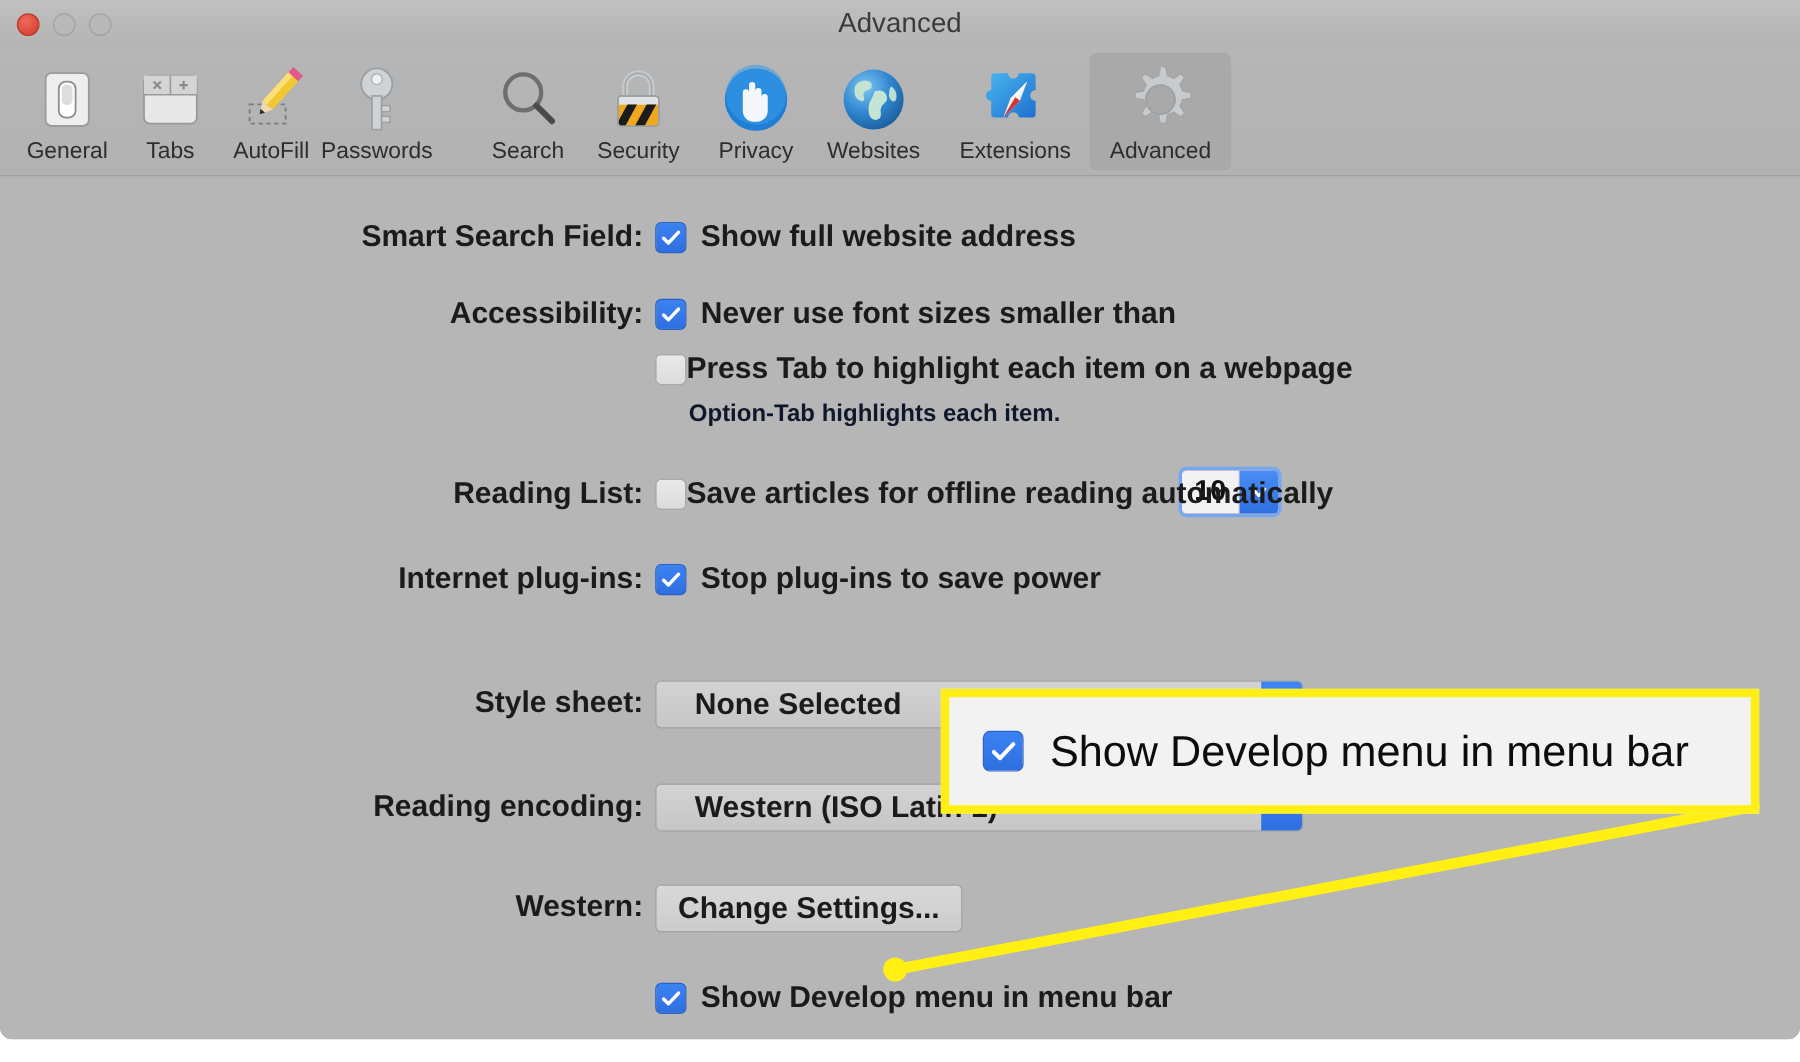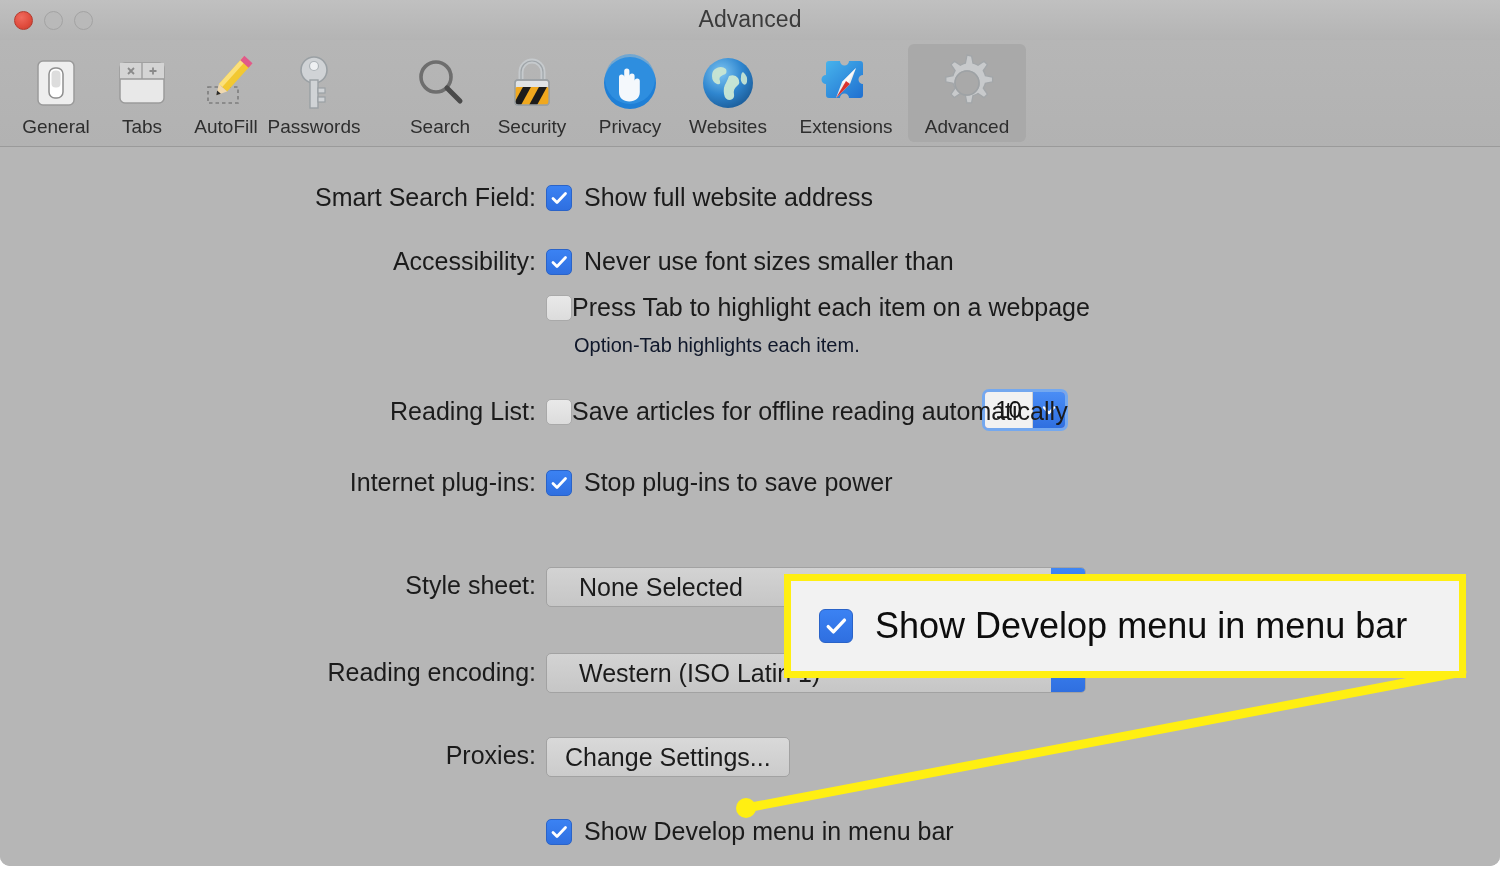--- a/index.html
+++ b/index.html
@@ -103,20 +103,21 @@
     white-space: nowrap;
   }
 
   
   #content {
     position: absolute;
     left: 0; top: 147px;
     width: 1500px;
     height: 719px;
     background: #b6b6b6;
+    font-weight: bold;
   }
   .row {
     position: absolute;
     display: flex;
     align-items: center;
   }
   .lbl {
     position: absolute;
     text-align: right;
     font-size: 25px;
@@ -507,21 +508,21 @@
     <div class="popup" style="position:absolute; left:546px; top:506px; width:540px;">
       <span class="val">Western (ISO Latin 1)</span>
       <span class="arrowbtn">
         <svg width="18" height="18" viewBox="0 0 18 18">
             <path d="M4 6.5 L9 12 L14 6.5" fill="none" stroke="#ffffff" stroke-width="2.4" stroke-linecap="round" stroke-linejoin="round"></path>
           </svg>
       </span>
     </div>
 
     <div class="lblbox" style="top:594px">
-      <div class="lbl">Proxies:</div>
+      <div class="lbl">Western:</div>
     </div>
     <div class="btn" style="position:absolute; left:546px; top:590px;">Change Settings...</div>
 
     <div class="row" style="left:546px; top:670px;">
       <span class="cb on">
         <svg width="20" height="20" viewBox="0 0 20 20">
             <path d="M4 10.5 L8 14.5 L16.5 5.5" fill="none" stroke="#ffffff" stroke-width="2.8" stroke-linecap="round" stroke-linejoin="round"></path>
           </svg>
       </span>
       <span class="ctrltext" style="margin-left:12px">Show Develop menu in menu bar</span>

